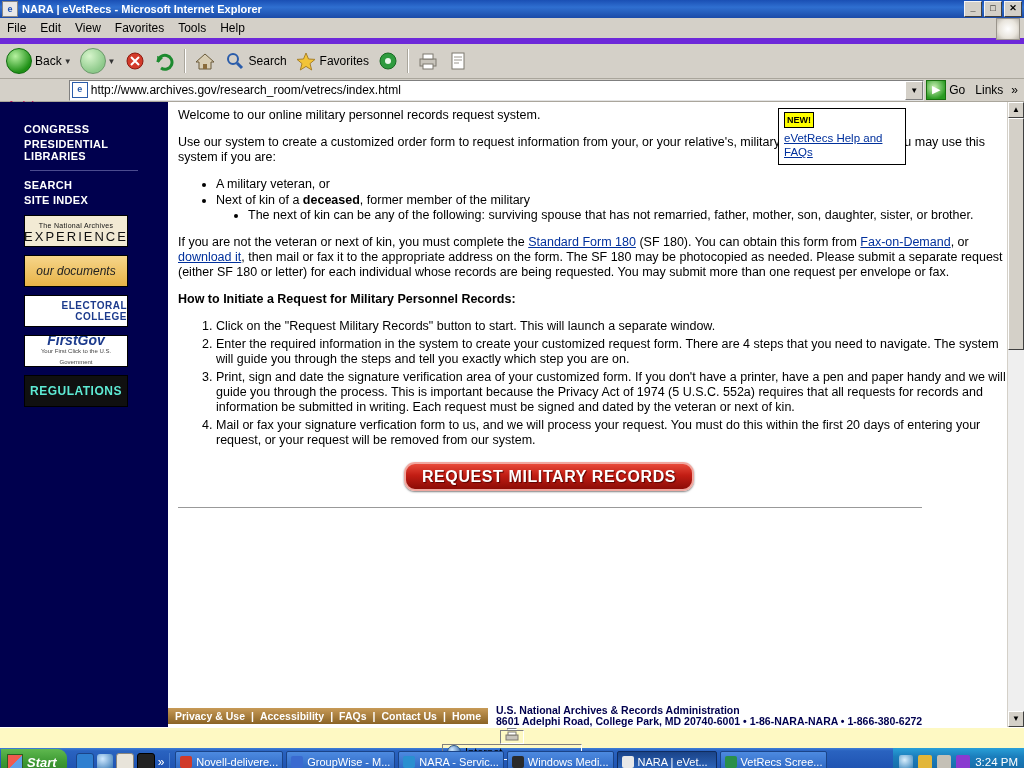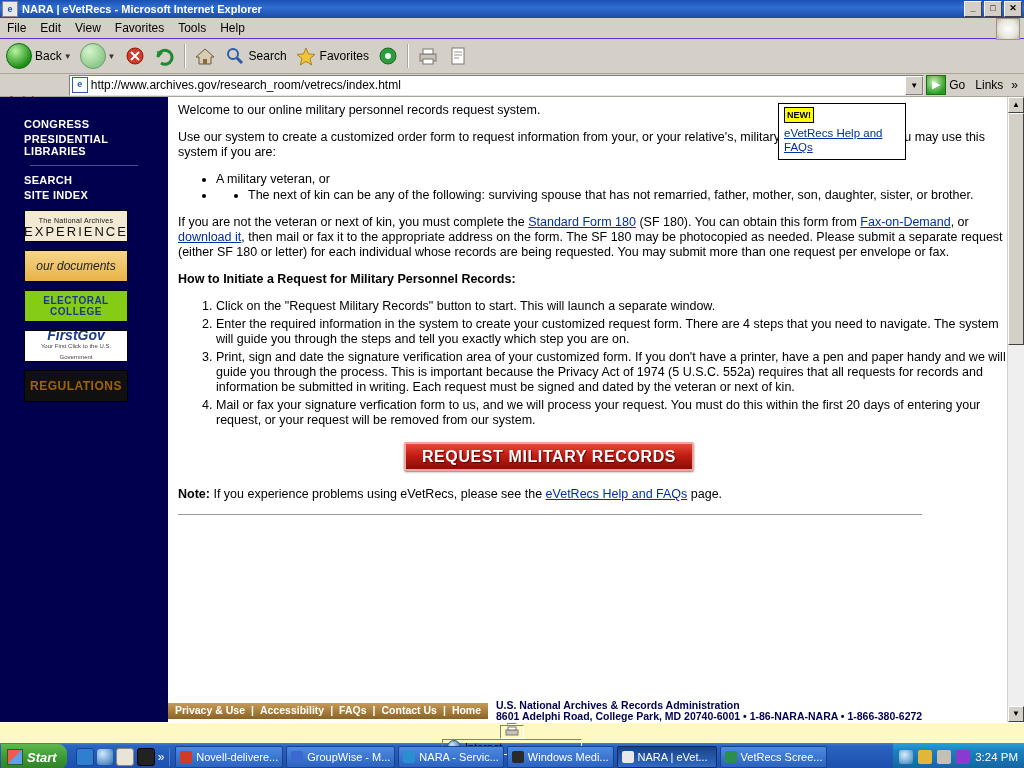--- a/index.html
+++ b/index.html
@@ -48,21 +48,21 @@
     font-size: 9px;
     text-align: center;
     line-height: 13px;
   }
   
   .menubar {
     height: 20px;
     background: #d4d0c8;
     display: flex;
     align-items: center;
-    border-bottom: 1px solid #6d28d9;
+    border-bottom: 6px solid #6d28d9;
     position: relative;
   }
   .menubar .mi {
     padding: 2px 7px;
     font-size: 12px;
     color: #000;
   }
   .menubar .ielogo {
     position: absolute;
     right: 4px; top: 0px;
@@ -194,26 +194,26 @@
     justify-content: center;
     align-items: center;
     text-align: center;
     line-height: 11px;
     overflow: hidden;
   }
   .b1 { background: #f2ead4; }
   .b1 .t1 { font-size: 7px; letter-spacing: .3px; }
   .b1 .t2 { font-size: 13px; letter-spacing: 2px; }
   .b2 { background: linear-gradient(to bottom,#f6d58a,#e8b347); font-style: italic; font-size: 12px; color:#222; }
-  .b3 { background: #84cc16; }
+  .b3 { background: #ffffff; align-items: flex-end; }
   .b3 .t1 { font-weight: bold; font-size: 10px; color: #1b3a8c; letter-spacing: .5px;}
   .b4 { background: #fff; }
   .b4 .t1 { color: #1b3a8c; font-weight: bold; font-size: 14px; font-style: italic; }
   .b4 .t2 { font-size: 6px; color: #444; }
-  .b5 { background: #101010; color: #a16207; font-weight: bold; font-size: 12px; letter-spacing: .5px;}
+  .b5 { background: #101010; color: #5eead4; font-weight: bold; font-size: 12px; letter-spacing: .5px;}
   .content {
     flex: 1;
     background: #fff;
     padding: 6px 14px 0 10px;
     font-size: 12.5px;
     color: #000;
     line-height: 15px;
     position: relative;
     overflow: hidden;
   }
@@ -249,21 +249,21 @@
   .reqbtn-wrap { text-align: center; margin: 14px 0 16px 0; padding-right: 90px;}
   .reqbtn {
     display: inline-block;
     background: linear-gradient(to bottom, #e84a3a 0%, #c21d14 45%, #8c0c06 100%);
     color: #fff;
     font-weight: bold;
     font-size: 16px;
     letter-spacing: .6px;
     padding: 5px 16px;
     border: 2px solid #f0a79f;
-    border-radius: 2px;
+    border-radius: 11px;
     box-shadow: 0 1px 2px rgba(0,0,0,.5);
     text-shadow: 1px 1px 1px #5a0300;
   }
   .note { margin: 0 0 14px 0; }
   .hrule { border-top: 1px solid #999; margin: 10px 88px 8px 0; }
   .footbar {
     position: absolute;
     left: 0; bottom: 0;
     width: 100%;
     height: 22px;
@@ -271,21 +271,21 @@
     align-items: center;
   }
   .footleft {
     width: 320px;
     height: 16px;
     background: linear-gradient(to bottom,#c79a57,#8a6325);
     color: #fff;
     font-size: 10.5px;
     font-weight: bold;
     display: flex;
-    align-items: flex-start;
+    align-items: center;
     justify-content: center;
     gap: 6px;
   }
   .footleft span { color: #fff; }
   .footright {
     flex: 1;
     font-size: 10.5px;
     font-weight: bold;
     color: #00004e;
     padding-left: 8px;
@@ -560,20 +560,21 @@
       <a href="#">eVetRecs Help and FAQs</a>
     </div>
 
     <p>Welcome to our online military personnel records request system.</p>
 
     <p>Use our system to create a customized order form to request information from your, or your relative's, military personnel records. You may use this system if you are:</p>
 
     <ul class="bullets">
       <li>A military veteran, or</li>
       <li>
+        <span>Next of kin of a <b>deceased</b>, former member of the military</span>
         <ul class="sub">
           <li>The next of kin can be any of the following: surviving spouse that has not remarried, father, mother, son, daughter, sister, or brother.</li>
         </ul>
       </li>
     </ul>
 
     <p><span>If you are not the veteran or next of kin, you must complete the </span><a href="#">Standard Form 180</a><span> (SF 180). You can obtain this form from </span><a href="#">Fax-on-Demand</a><span>, or </span><a href="#">download it</a><span>, then mail or fax it to the appropriate address on the form. The SF 180 may be photocopied as needed. Please submit a separate request (either SF 180 or letter) for each individual whose records are being requested. You may submit more than one request per envelope or fax.</span></p>
 
     <p class="howto">How to Initiate a Request for Military Personnel Records:</p>
 
@@ -581,21 +582,20 @@
       <li>Click on the "Request Military Records" button to start. This will launch a separate window.</li>
       <li>Enter the required information in the system to create your customized request form. There are 4 steps that you need to navigate. The system will guide you through the steps and tell you exactly which step you are on.</li>
       <li>Print, sign and date the signature verification area of your customized form. If you don't have a printer, have a pen and paper handy and we will guide you through the process. This is important because the Privacy Act of 1974 (5 U.S.C. 552a) requires that all requests for records and information be submitted in writing. Each request must be signed and dated by the veteran or next of kin.</li>
       <li>Mail or fax your signature verfication form to us, and we will process your request. You must do this within the first 20 days of entering your request, or your request will be removed from our system.</li>
     </ol>
 
     <div class="reqbtn-wrap">
       <span class="reqbtn">REQUEST MILITARY RECORDS</span>
     </div>
 
-    <p class="note"><b>Note:</b><span> If you experience problems using eVetRecs, please see the </span><a href="#">eVetRecs Help and FAQs</a><span> page.</span></p>
 
     <div class="hrule"></div>
 
     <div class="footbar">
       <div class="footleft">
         <span>Privacy &amp; Use</span>|
         <span>Accessibility</span>|
         <span>FAQs</span>|
         <span>Contact Us</span>|
         <span>Home</span>

